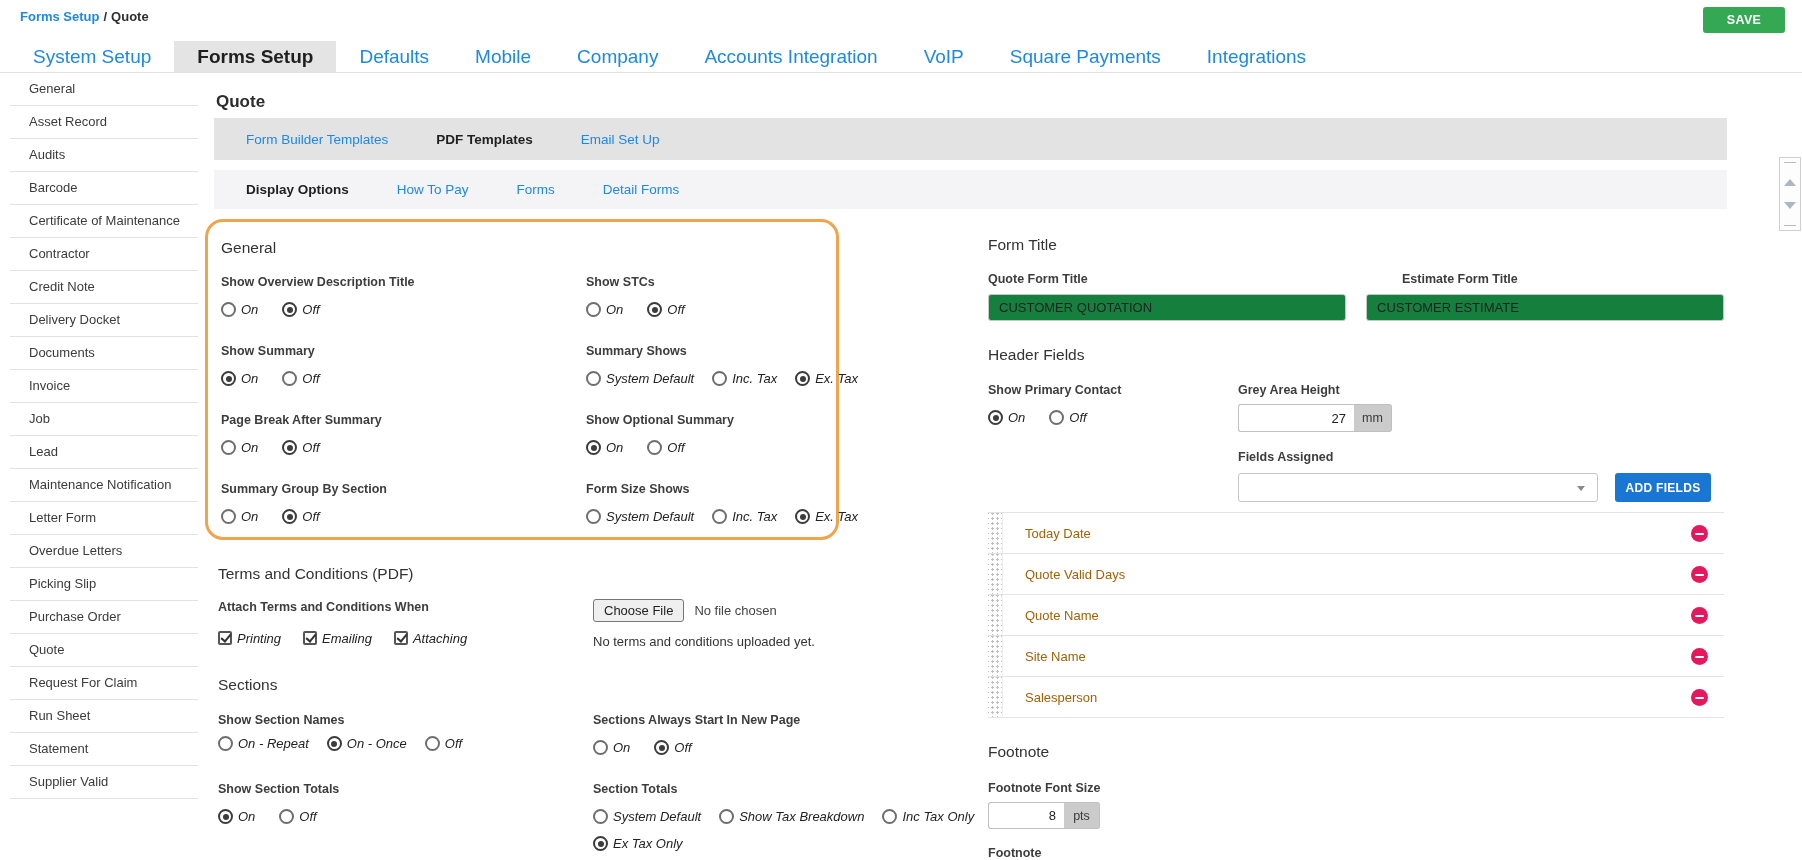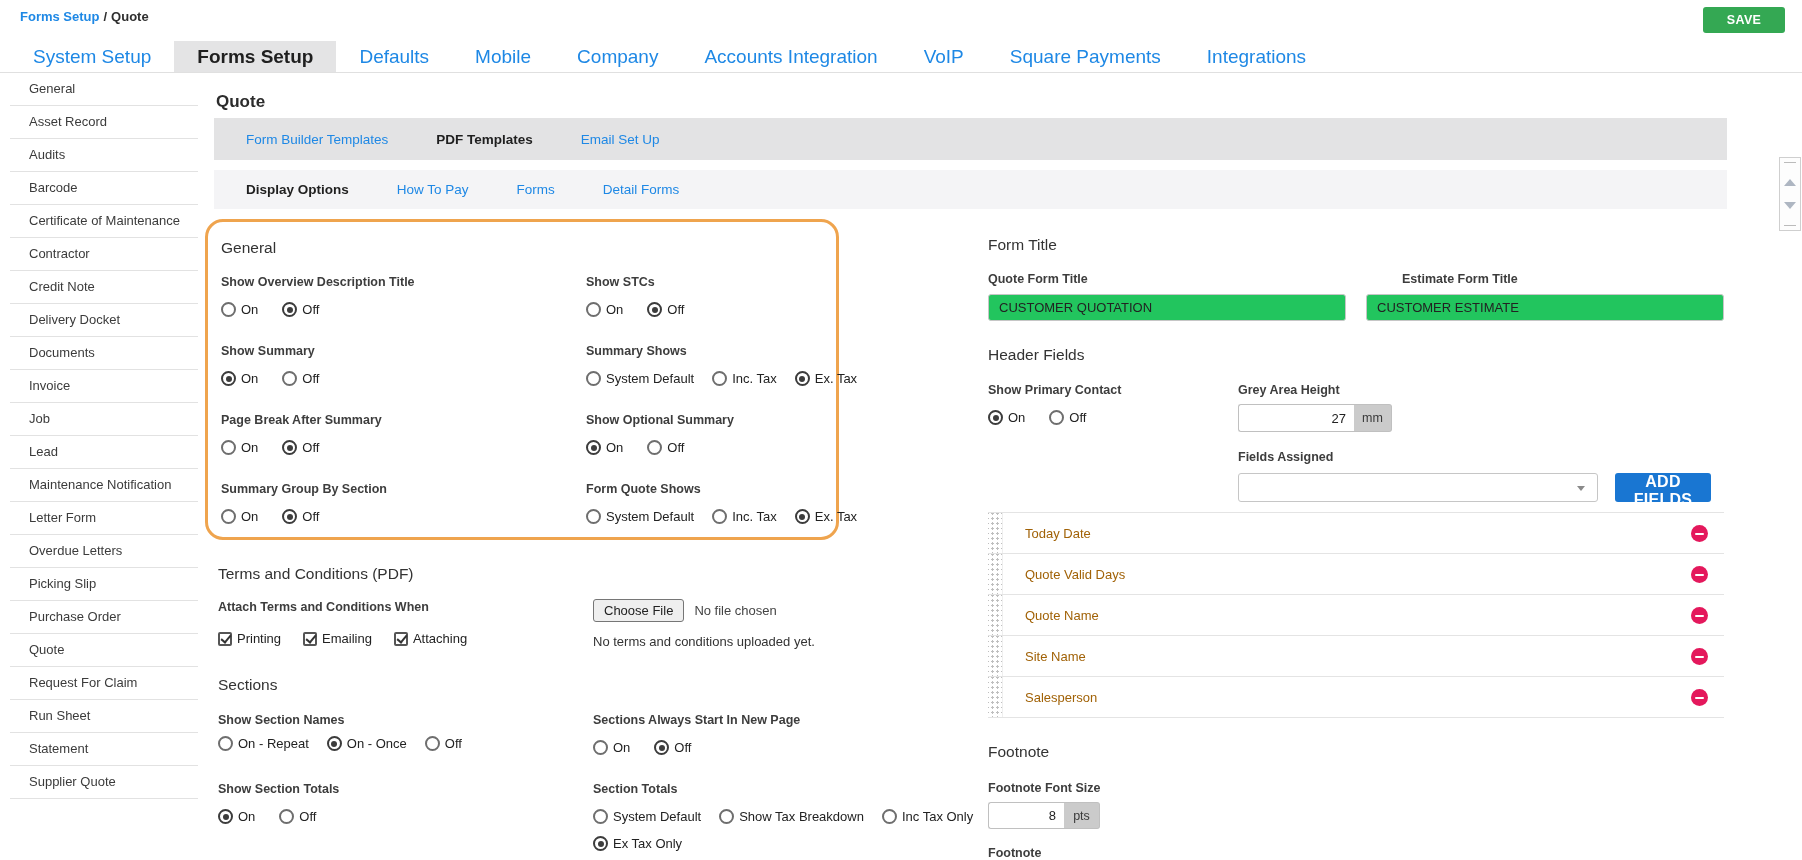--- a/index.html
+++ b/index.html
@@ -31,49 +31,49 @@
   .strip2 { left:214px; top:170px; width:1513px; height:39px; background:#f4f4f6; gap:48px; }
   .strip-tab { font-size:13.5px; color:#1e88e5; cursor:pointer; white-space:nowrap; }
   .strip-tab.active { color:#1f1f1f; font-weight:700; }
 
   
   .sec-h { position:absolute; font-size:15.5px; font-weight:500; color:#333; white-space:nowrap; }
   .lbl { font-size:12.5px; font-weight:700; color:#3d3d3d; white-space:nowrap; }
   .fld { position:absolute; }
   .opts { display:flex; gap:24px; margin-top:13px; align-items:center; }
   .opts.second { margin-top:12px; }
-  .opt { display:flex; align-items:flex-end; gap:5px; cursor:pointer; }
+  .opt { display:flex; align-items:flex-start; gap:5px; cursor:pointer;font-style:italic; }
   .opt-label { font-size:13px; color:#222; white-space:nowrap; }
   .radio { width:15px; height:15px; border:2px solid #6e6e6e; border-radius:50%; background:#fff; position:relative; flex:none; }
   .radio.checked { border-color:#3c3c3c; }
   .radio.checked::after { content:""; position:absolute; left:2.5px; top:2.5px; width:6px; height:6px; border-radius:50%; background:#3c3c3c; }
   .cb { width:14px; height:14px; border:2px solid #555; border-radius:2px; background:#fff; position:relative; flex:none; }
   .cb.checked::after { content:""; position:absolute; left:3px; top:-1px; width:4px; height:8px;
                        border-right:2px solid #333; border-bottom:2px solid #333; transform:rotate(40deg); }
 
   
   .general-panel { position:absolute; left:205px; top:219px; width:634px; height:321px;
                    border:3px solid #efa44e; border-radius:18px; }
   .general-panel .sec-h { left:13px; top:17px; }
 
   
-  .txt { position:absolute; height:27px; border:1px solid #c6c6c6; border-radius:3px; font-size:13px; padding:0 10px; color:#222; background:#22c55e; }
+  .txt { position:absolute; height:27px; border:1px solid #c6c6c6; border-radius:3px; font-size:13px; padding:0 10px; color:#222; background:#15803d; }
   .numgroup { position:absolute; display:flex; }
   .num { height:100%; border:1px solid #c0c0c0; border-right:none; border-radius:3px 0 0 3px; font-size:13px; color:#222; text-align:right; padding:0 8px; background:#fff; }
   .unit { display:flex; align-items:center; justify-content:center; background:#cbcbcb; border:1px solid #c0c0c0; border-left:none;
           border-radius:0 3px 3px 0; font-size:12.5px; color:#3a3a3a; }
   .file-row { position:absolute; display:flex; align-items:center; gap:10px; }
   .file-btn { background:#efefef; border:1px solid #767676; border-radius:3px; padding:3px 10px; font-size:13px; color:#222; cursor:pointer; }
   .file-status { font-size:13px; color:#444; }
   .note { position:absolute; font-size:13px; color:#333; }
 
   .select { position:absolute; width:360px; height:29px; border:1px solid #c6c6c6; border-radius:3px; background:#fff; cursor:pointer; }
   .caret { position:absolute; right:12px; top:12px; width:0; height:0; border-left:4.5px solid transparent; border-right:4.5px solid transparent; border-top:5px solid #8a8a8a; }
   .add-btn { position:absolute; left:1615px; top:473px; width:96px; height:29px; background:#1976d2; color:#fff; border:none;
-             border-radius:3px; font-size:16px; font-weight:700; letter-spacing:.3px; cursor:pointer; }
+             border-radius:3px; font-size:12px; font-weight:700; letter-spacing:.3px; cursor:pointer; }
 
   
   .flist { position:absolute; left:988px; top:512px; width:736px; border-top:1px solid #e4e4e4; }
   .frow { position:relative; height:41px; background:#fff; border-bottom:1px solid #e4e4e4; display:flex; align-items:center; padding-left:37px; }
   .drag { position:absolute; left:0; top:0; bottom:0; width:15px; background-image:radial-gradient(#bfbfbf 1px, transparent 1.2px);
           background-size:5px 5px; background-position:2px 3px; border-right:1px solid #efefef; cursor:grab; }
   .frow-label { font-size:13px; color:#a16207; }
   .minus { position:absolute; right:16px; top:12px; width:17px; height:17px; border-radius:50%; background:#e4185c; cursor:pointer; }
   .minus::after { content:""; position:absolute; left:4px; top:7.5px; width:9px; height:2.5px; background:#fff; border-radius:1px; }
 
@@ -123,21 +123,21 @@
     <div class="side-item">Lead</div>
     <div class="side-item">Maintenance Notification</div>
     <div class="side-item">Letter Form</div>
     <div class="side-item">Overdue Letters</div>
     <div class="side-item">Picking Slip</div>
     <div class="side-item">Purchase Order</div>
     <div class="side-item">Quote</div>
     <div class="side-item">Request For Claim</div>
     <div class="side-item">Run Sheet</div>
     <div class="side-item">Statement</div>
-    <div class="side-item">Supplier Quote</div>
+    <div class="side-item">Supplier Valid</div>
   </div>
 
   <div class="page-title">Quote</div>
 
   <div class="strip strip1">
     <div class="strip-tab">Form Builder Templates</div>
     <div class="strip-tab active">PDF Templates</div>
     <div class="strip-tab">Email Set Up</div>
   </div>
 
@@ -247,21 +247,21 @@
             <span class="opt-label">On</span>
           </label>
         <label class="opt">
             <span class="radio"></span>
             <span class="opt-label">Off</span>
           </label>
       </div>
     </div>
 
     <div class="fld" style="left:378px;top:260px;">
-      <div class="lbl">Form Quote Shows</div>
+      <div class="lbl">Form Size Shows</div>
       <div class="opts" style="gap:18px;">
         <label class="opt">
             <span class="radio"></span>
             <span class="opt-label">System Default</span>
           </label>
         <label class="opt">
             <span class="radio"></span>
             <span class="opt-label">Inc. Tax</span>
           </label>
         <label class="opt">

